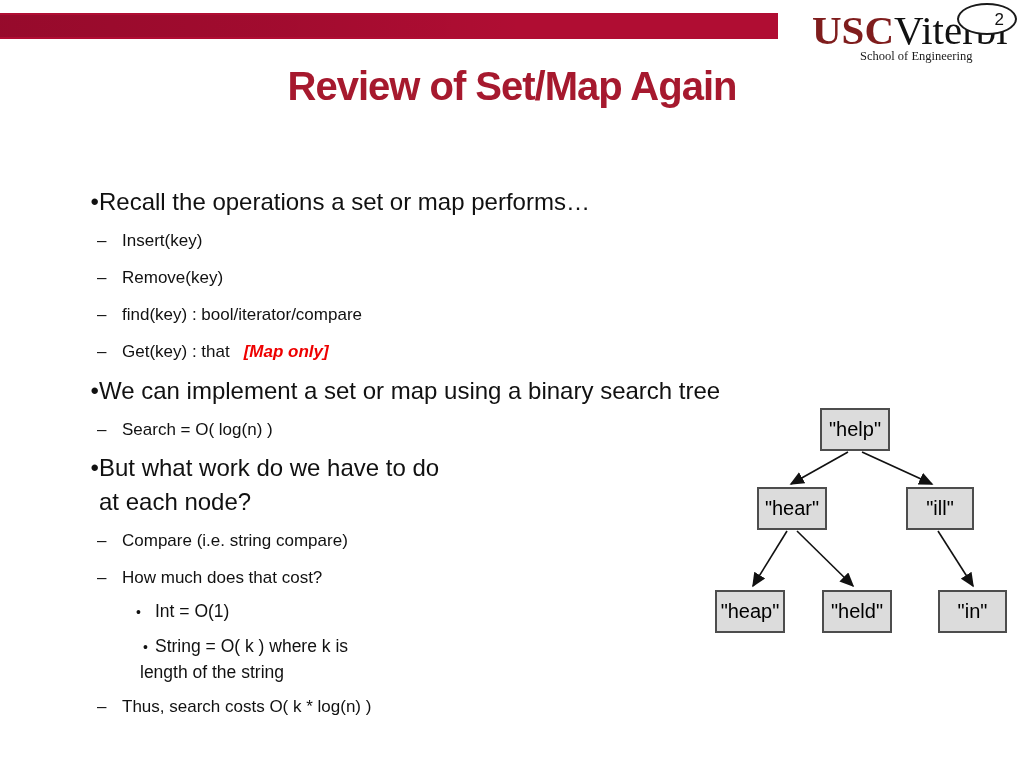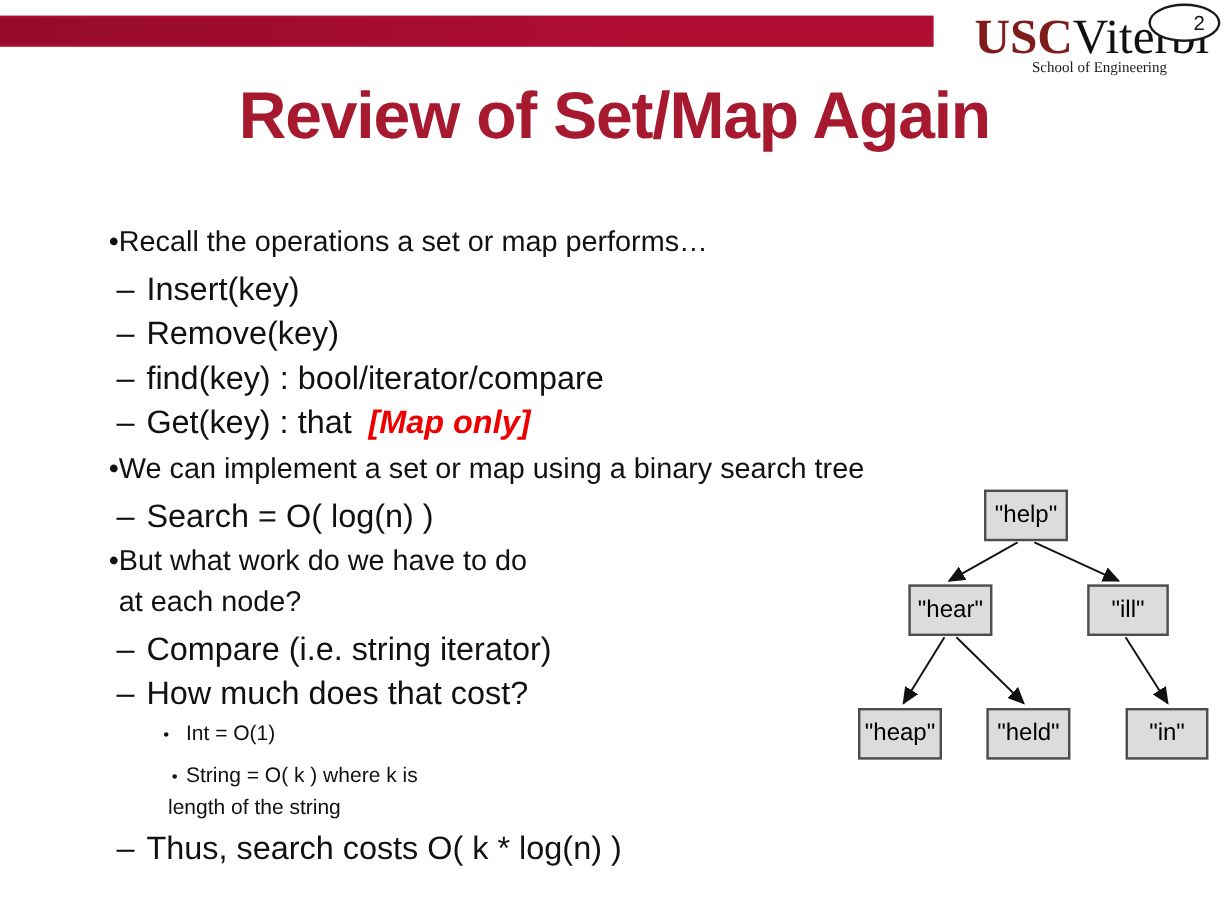--- a/index.html
+++ b/index.html
@@ -22,26 +22,26 @@
           white-space:nowrap;}
 
   
   .page-badge{position:absolute;left:957px;top:3px;width:60px;height:32px;
               border:2px solid #1a1a1a;border-radius:50%;background:#ffffff;
               box-sizing:border-box;}
   .page-badge span{position:absolute;right:11px;top:5px;font-size:17px;color:#111;}
 
   
   .title{position:absolute;left:0;top:64px;width:1024px;text-align:center;
-         font-size:55px;font-weight:bold;color:#a6192e;letter-spacing:-1px;}
+         font-size:40px;font-weight:bold;color:#a6192e;letter-spacing:-1px;}
 
   
   .line{position:absolute;white-space:nowrap;color:#111111;}
   .l1{font-size:24px;line-height:34px;text-align:right;}
-  .l2{font-size:27px;line-height:30px;}
+  .l2{font-size:17px;line-height:30px;}
   .l3{font-size:17.5px;line-height:26px;}
   .line .mk{display:inline-block;}
   .l1 .mk{width:37px;}
   .l2 .mk{width:25px;}
   .l3 .mk{width:19px;font-size:14px;}
   .note{color:#ee0000;font-weight:bold;font-style:italic;margin-left:14px;}
 
   
   .node{position:absolute;background:#dcdcdc;border:2px solid #4d4d4d;
         box-sizing:border-box;display:flex;align-items:center;justify-content:center;
@@ -85,21 +85,21 @@
 <div class="line l2" style="left:97px;top:415px;">
   <span class="mk">–</span><span>Search = O( log(n) )</span>
 </div>
 <div class="line l1" style="left:62px;top:451px;">
   <span class="mk">•</span><span>But what work do we have to do</span>
 </div>
 <div class="line l1" style="left:99px;top:485px;">
   <span>at each node?</span>
 </div>
 <div class="line l2" style="left:97px;top:526px;">
-  <span class="mk">–</span><span>Compare (i.e. string iterator)</span>
+  <span class="mk">–</span><span>Compare (i.e. string compare)</span>
 </div>
 <div class="line l2" style="left:97px;top:563px;">
   <span class="mk">–</span><span>How much does that cost?</span>
 </div>
 <div class="line l3" style="left:136px;top:598px;">
   <span class="mk">•</span><span>Int = O(1)</span>
 </div>
 <div class="line l3" style="left:136px;top:633px;text-align:center;">
   <span class="mk">•</span><span>String = O( k ) where k is</span>
 </div>

